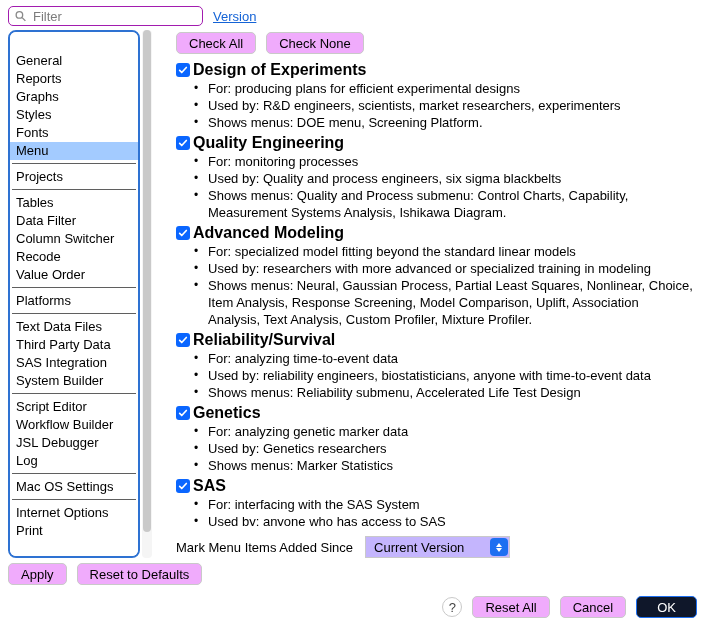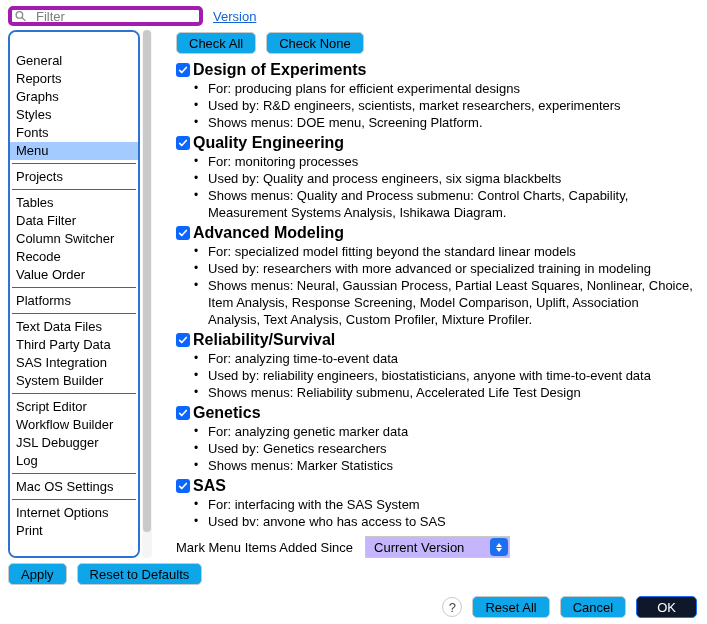--- a/index.html
+++ b/index.html
@@ -22,21 +22,21 @@
     padding: 6px 8px 4px 8px;
     gap: 10px;
   }
   .search-wrap {
     position: relative;
     width: 195px;
   }
   .search-wrap input {
     width: 100%;
     height: 20px;
-    border: 4px solid #a21caf;
+    border: 1px solid #a21caf;
     border-radius: 5px;
     padding: 1px 6px 1px 24px;
     font-size: 13px;
     color: #333;
     outline: none;
     background: #fff;
   }
   .search-wrap input::placeholder { color: #7c7c7c; }
   .search-wrap .mag {
     position: absolute;
@@ -128,21 +128,21 @@
     margin-left: 6px;
   }
   .btn {
     display: inline-flex;
     align-items: center;
     justify-content: center;
     height: 22px;
     padding: 4px 12px;
     border: 1px solid #c9c9c9;
     border-radius: 5px;
-    background: #0ea5e9;
+    background: #f0abfc;
     font-size: 13px;
     color: #000;
     cursor: default;
     white-space: nowrap;
   }
 
   .scroll-area {
     flex: 1;
     overflow-y: auto;
     padding-right: 6px;

